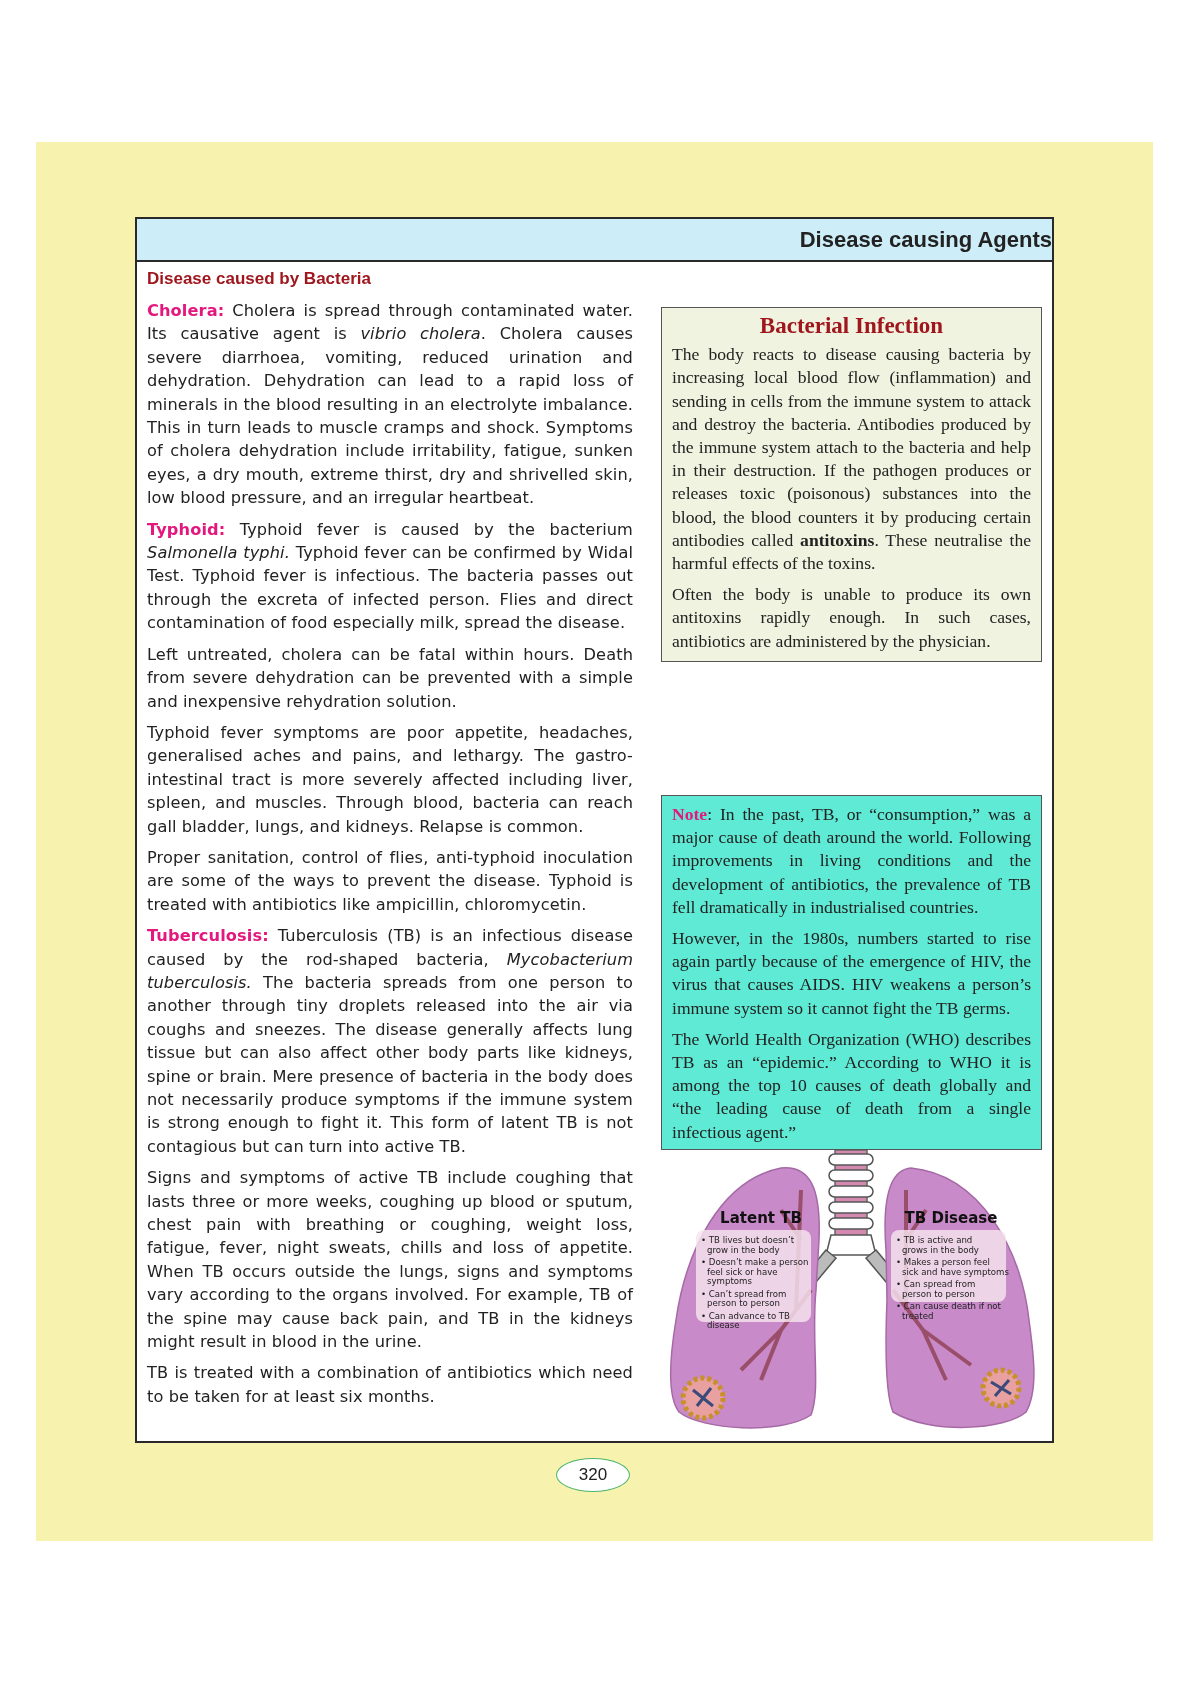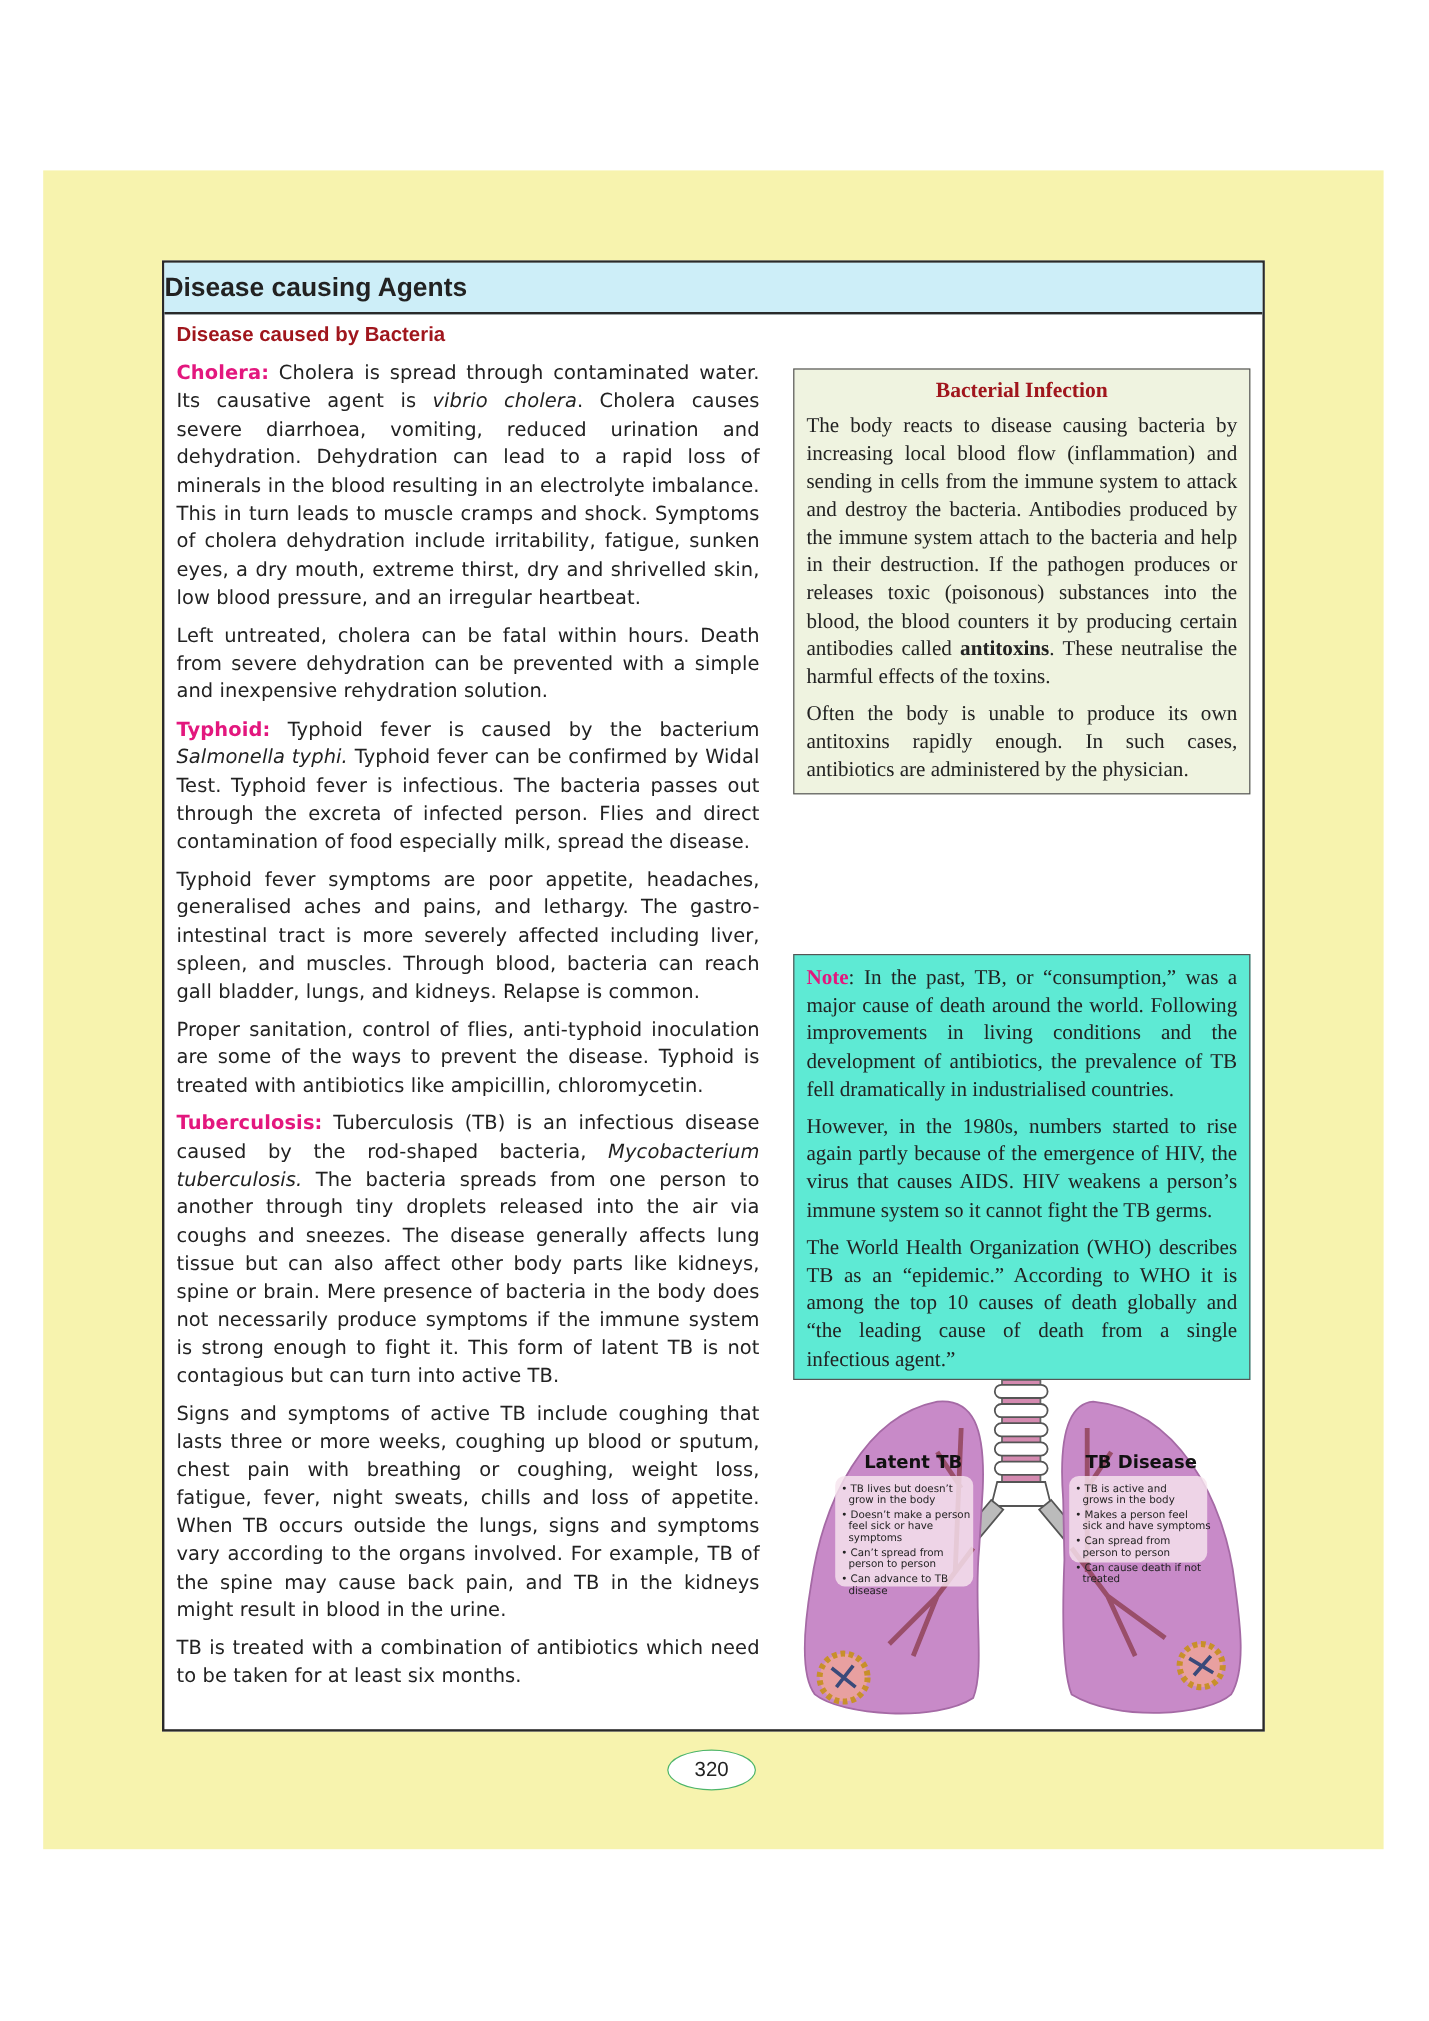--- a/index.html
+++ b/index.html
@@ -1,27 +1,27 @@
 <!DOCTYPE html>
 <html><head>
 <meta charset="utf-8">
 <style>
   html, body { margin:0; padding:0; background:#ffffff; }
   body { width:1191px; height:1684px; position:relative; overflow:hidden; }
   .panel { position:absolute; left:36px; top:142px; width:1117px; height:1399px; background:#f7f3ae; }
   .frame { position:absolute; left:135px; top:217px; width:915px; height:1222px; border:2px solid #2a2a2a; background:#ffffff; }
   .header { position:absolute; left:0; top:0; width:915px; height:41px; background:#cdeef8; border-bottom:2px solid #2a2a2a;
-            font-family:"Liberation Sans", sans-serif; font-weight:bold; font-size:22px; color:#222; text-align:left; line-height:42px; }
+            font-family:"Liberation Sans", sans-serif; font-weight:bold; font-size:22px; color:#222; text-align:right; line-height:42px; }
   .subhead { position:absolute; left:10px; top:50px; font-family:"Liberation Sans", sans-serif; font-weight:bold; font-size:17px; color:#a0161d; }
   .leftcol { position:absolute; left:10px; top:80px; width:486px; font-family:"DejaVu Sans", sans-serif; font-size:16.2px; line-height:23.4px; color:#222; text-align:justify; letter-spacing:0.1px; }
   .leftcol p { margin:0 0 8px 0; }
   .term { color:#e3177e; font-weight:bold; }
   .lbox { position:absolute; left:524px; width:381px; font-family:"Liberation Serif", serif; font-size:17.6px; line-height:23.2px; color:#222; text-align:justify; box-sizing:border-box; border:1px solid #555; }
   .bact { top:88px; height:355px; background:#eff3e0; padding:6px 10px 8px 10px; }
-  .bact h3 { margin:0 0 6px 0; text-align:center; color:#a0161d; font-size:18px; font-weight:bold; }
+  .bact h3 { margin:0 0 6px 0; text-align:center; color:#a0161d; font-size:23px; font-weight:bold; }
   .bact p, .note p { margin:0 0 8px 0; }
   .note { top:576px; height:355px; background:#5eead4; padding:7px 10px 6px 10px; }
   .note-label { color:#e3177e; font-weight:bold; }
   .lungs { position:absolute; left:524px; top:931px; width:381px; height:280px; }
   .lung-title { font-family:"DejaVu Sans", sans-serif; font-weight:bold; fill:#111; font-size:15px; }
   .lung-item { font-family:"DejaVu Sans", sans-serif; fill:#222; font-size:8.6px; }
   .pagenum { position:absolute; left:556px; top:1458px; width:72px; height:32px; border:1.5px solid #4db56a; border-radius:50%; background:#fff;
              font-family:"Liberation Sans", sans-serif; font-size:17px; color:#222; text-align:center; line-height:32px; }
 </style>
 </head>
@@ -30,25 +30,25 @@
 <div class="panel"></div>
 
 <div class="frame">
   <div class="header">Disease causing Agents</div>
   <div class="subhead">Disease caused by Bacteria</div>
 
   <div class="leftcol">
     <p>
       <span class="term">Cholera:</span><span> Cholera is spread through contaminated water. Its causative agent is </span><i>vibrio cholera</i><span>. Cholera causes severe diarrhoea, vomiting, reduced urination and dehydration. Dehydration can lead to a rapid loss of minerals in the blood resulting in an electrolyte imbalance. This in turn leads to muscle cramps and shock. Symptoms of cholera dehydration include irritability, fatigue, sunken eyes, a dry mouth, extreme thirst, dry and shrivelled skin, low blood pressure, and an irregular heartbeat.</span>
     </p>
-    <p>Left untreated, cholera can be fatal within hours.  Death from severe dehydration can be prevented with a simple and inexpensive rehydration solution.</p>
-
     <p>
       <span class="term">Typhoid:</span><span> Typhoid fever is caused by the bacterium </span><i>Salmonella typhi.</i><span> Typhoid fever can be confirmed by Widal Test. Typhoid fever is infectious. The bacteria passes out through the excreta of infected person. Flies and direct contamination of food especially milk, spread the disease.</span>
     </p>
+
+    <p>Left untreated, cholera can be fatal within hours.  Death from severe dehydration can be prevented with a simple and inexpensive rehydration solution.</p>
     <p>Typhoid fever symptoms are poor appetite, headaches, generalised aches and pains, and lethargy. The gastro-intestinal tract is more severely affected including liver, spleen, and muscles. Through blood, bacteria can reach gall bladder, lungs, and kidneys. Relapse is common.</p>
     <p>Proper sanitation, control of flies, anti-typhoid inoculation are some of the ways to prevent the disease. Typhoid is treated with antibiotics like ampicillin, chloromycetin.</p>
 
     <p>
       <span class="term">Tuberculosis:</span><span> Tuberculosis (TB) is an infectious disease caused by the rod-shaped bacteria, </span><i>Mycobacterium tuberculosis.</i><span> The bacteria spreads from one person to another through tiny droplets released into the air via coughs and sneezes. The disease generally affects lung tissue but  can also affect other body parts like kidneys, spine or brain. Mere presence of bacteria in the body does not necessarily produce symptoms if the immune system is strong enough to fight it. This form of latent TB is not contagious but can turn into active TB.</span>
     </p>
     <p>Signs and symptoms of active TB include coughing that lasts three or more weeks, coughing up blood or sputum, chest pain with breathing or coughing, weight loss, fatigue, fever, night sweats, chills and loss of appetite. When TB occurs outside the lungs, signs and symptoms vary according to the organs involved. For example, TB of the spine may cause back pain, and TB in the kidneys might result in blood in the urine.</p>
     <p>TB is treated with a combination of antibiotics which need to be taken for at least six months.</p>
   </div>
 

